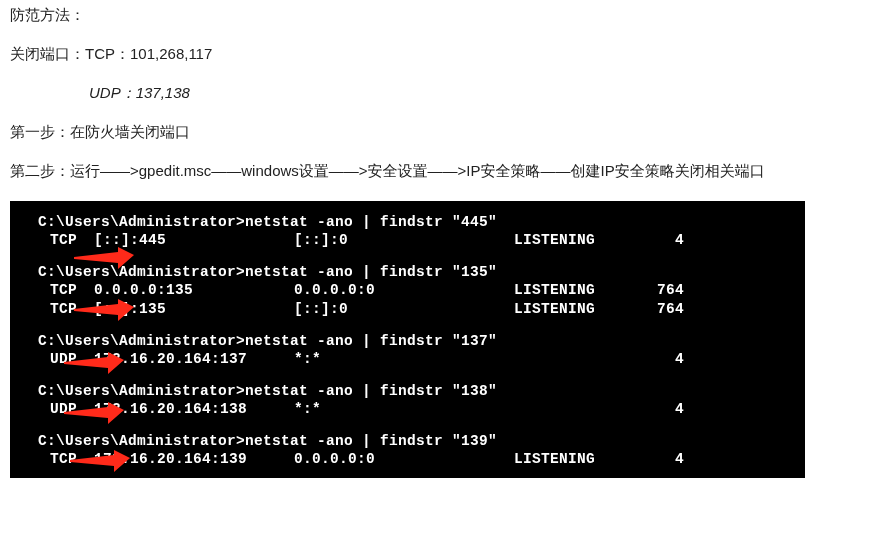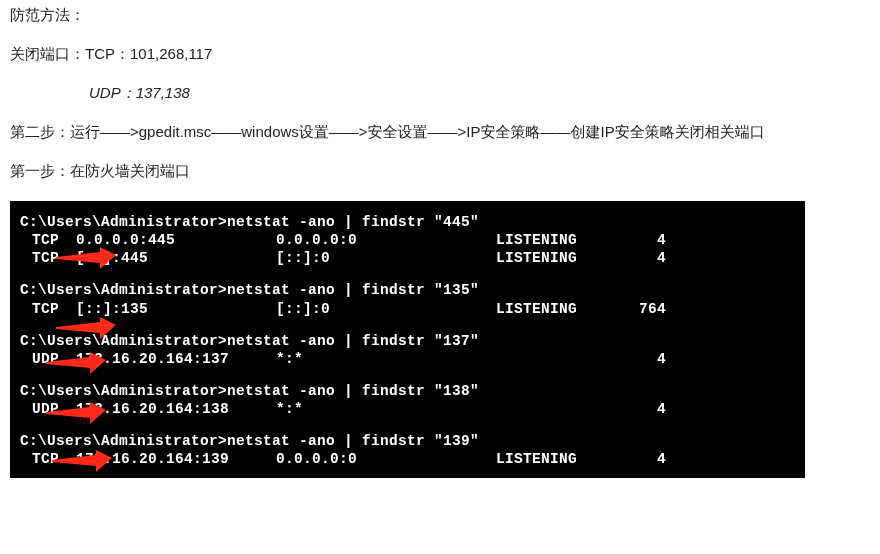--- a/index.html
+++ b/index.html
@@ -29,21 +29,21 @@
     }
     .terminal {
       margin: 20px 10px 0 10px;
       width: 795px;
       background: #000000;
       color: #ffffff;
       font-family: "Consolas", "Courier New", monospace;
       font-size: 14.5px;
       font-weight: bold;
       line-height: 1.25;
-      padding: 12px 10px 10px 10px;
+      padding: 12px 10px 10px 28px;
       letter-spacing: 0.3px;
       position: relative;
     }
     .terminal .block {
       margin-bottom: 14px;
       position: relative;
     }
     .terminal .block:last-child {
       margin-bottom: 0;
     }
@@ -85,35 +85,35 @@
       font-size: 14px;
     }
   </style>
 </head>
 <body>
 
 <div class="article">
   <p>防范方法：</p>
   <p>关闭端口：TCP：101,268,117</p>
   <p class="indent">UDP：137,138</p>
+  <p>第一步：在防火墙关闭端口</p>
   <p>第二步：运行——&gt;gpedit.msc——windows设置——&gt;安全设置——&gt;IP安全策略——创建IP安全策略关闭相关端口</p>
-  <p>第一步：在防火墙关闭端口</p>
 </div>
 
 <div class="terminal">
     <div class="block">
       <div class="row">C:\Users\Administrator&gt;netstat -ano | findstr "445"</div>
-      <div class="row"><span class="col-proto">TCP</span><span class="col-local">0.0.0.0:445</span><span class="col-foreign">0.0.0.0:0</span><span class="col-state">LISTENING</span><span class="col-pid">4</span></div>
       <div class="row"><span class="col-proto">TCP</span><span class="col-local">[::]:445</span><span class="col-foreign">[::]:0</span><span class="col-state">LISTENING</span><span class="col-pid">4</span></div>
       <div class="arrow" style="left: 36px; top: 34px;"><svg viewBox="0 0 60 22">
           <polygon points="60,8 44,0 44,5 0,10 0,12 44,16 44,22"></polygon>
         </svg></div>
     </div>
     <div class="block">
       <div class="row">C:\Users\Administrator&gt;netstat -ano | findstr "135"</div>
+      <div class="row"><span class="col-proto">TCP</span><span class="col-local">0.0.0.0:135</span><span class="col-foreign">0.0.0.0:0</span><span class="col-state">LISTENING</span><span class="col-pid">764</span></div>
       <div class="row"><span class="col-proto">TCP</span><span class="col-local">[::]:135</span><span class="col-foreign">[::]:0</span><span class="col-state">LISTENING</span><span class="col-pid">764</span></div>
       <div class="arrow" style="left: 36px; top: 36px;"><svg viewBox="0 0 60 22">
           <polygon points="60,8 44,0 44,5 0,10 0,12 44,16 44,22"></polygon>
         </svg></div>
     </div>
     <div class="block">
       <div class="row">C:\Users\Administrator&gt;netstat -ano | findstr "137"</div>
       <div class="row"><span class="col-proto">UDP</span><span class="col-local">172.16.20.164:137</span><span class="col-foreign">*:*</span><span class="col-state"></span><span class="col-pid">4</span></div>
       <div class="arrow" style="left: 26px; top: 20px;"><svg viewBox="0 0 60 22">
           <polygon points="60,8 44,0 44,5 0,10 0,12 44,16 44,22"></polygon>

